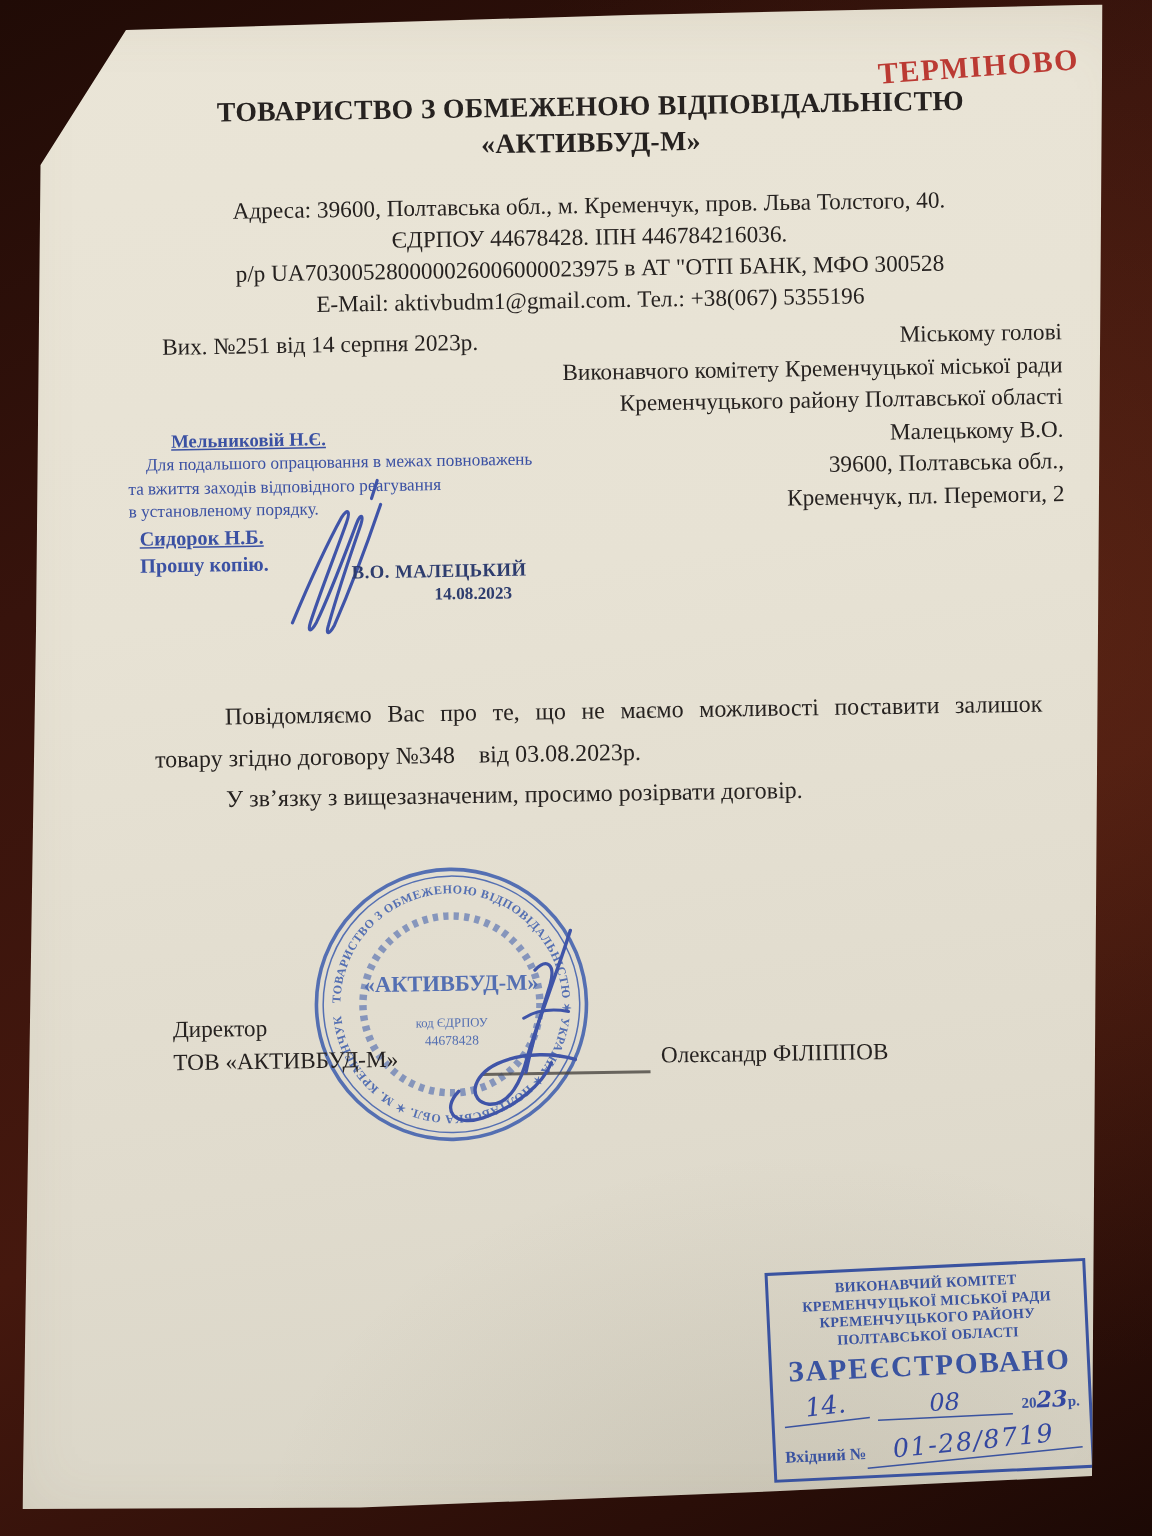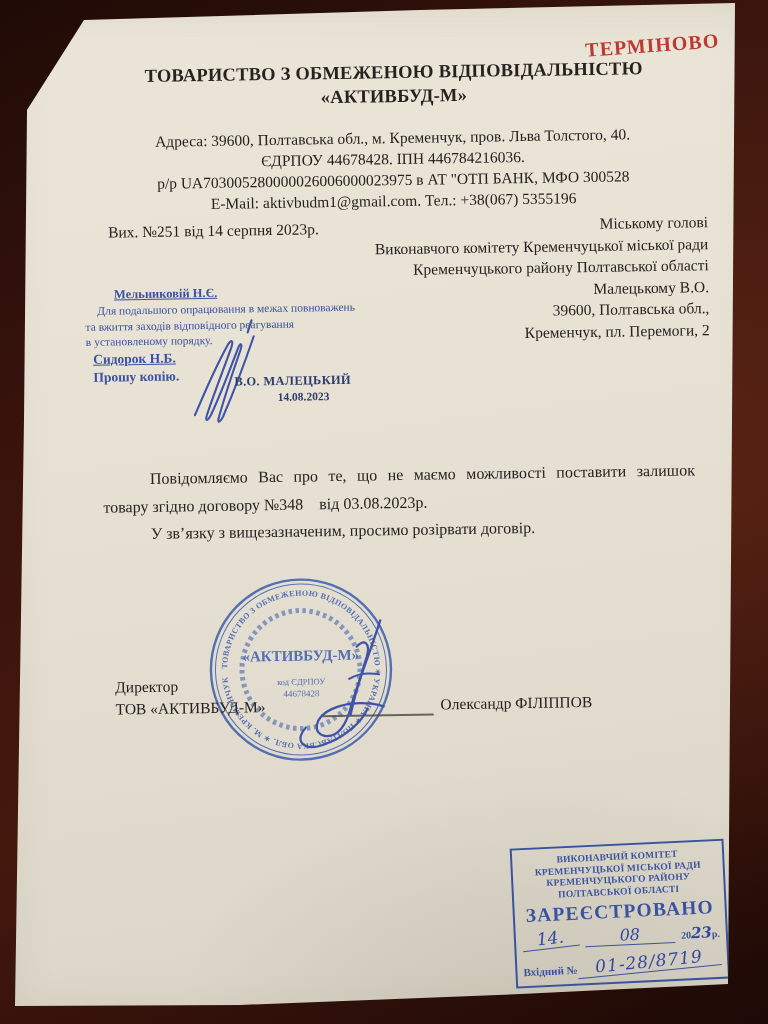--- a/index.html
+++ b/index.html
@@ -109,21 +109,21 @@
       </div>
       <div class="abs res-name2 blue" style="left:95px;top:347px;">Сидорок Н.Б.</div>
       <div class="abs res-note blue" style="left:95px;top:365px;">Прошу копію.</div>
 
       <svg class="abs ink" style="left:175px;top:312px;" width="100" height="112" viewBox="0 0 100 112">
         <path d="M21 100 C 35 68, 47 44, 55 30 C 59 24, 61 26, 58 34 C 49 58, 39 82, 33 100 C 31 106, 33 107, 37 100 C 47 80, 57 54, 65 34 C 68 27, 70 29, 67 37 C 59 59, 51 82, 45 102 C 43 108, 45 109, 49 102 C 59 80, 71 50, 81 22" stroke-width="2.1"></path>
         <path d="M75 18 L 79 6" stroke-width="2.1"></path>
       </svg>
 
       <div class="abs res-signer navy" style="left:236px;top:372px;">В.О. МАЛЕЦЬКИЙ</div>
-      <div class="abs res-date navy" style="left:279px;top:389px;text-align:center;">14.08.2023</div>
+      <div class="abs res-date navy" style="left:291px;top:389px;text-align:center;">14.08.2023</div>
 
       <div class="abs body-text" style="left:103px;top:461px;">
         <div class="j">Повідомляємо Вас про те, що не маємо можливості поставити залишок</div>
         <div class="keep-space">товару згідно договору №348    від 03.08.2023р.</div>
         <div class="ind">У зв’язку з вищезазначеним, просимо розірвати договір.</div>
       </div>
 
       <svg class="abs seal" style="left:203px;top:573px;" width="190" height="190" viewBox="0 0 190 190">
         <circle class="ring" cx="95" cy="95" r="90" stroke-width="2.4"></circle>
         <circle class="ring" cx="95" cy="95" r="85.5" stroke-width="1"></circle>

